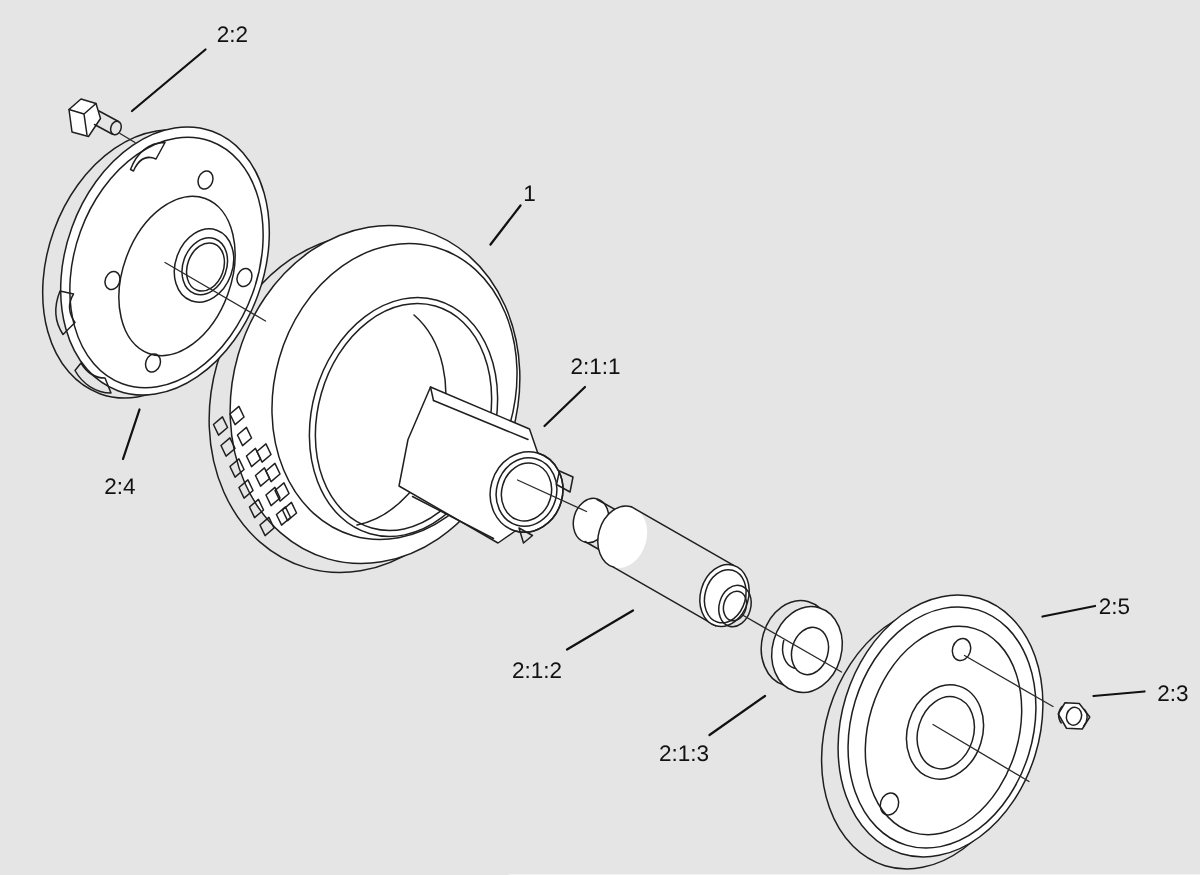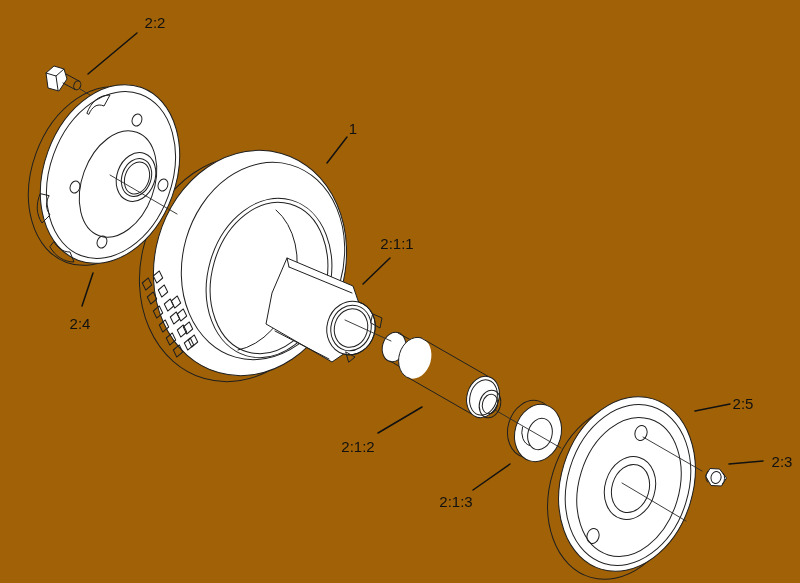--- a/index.html
+++ b/index.html
@@ -1,16 +1,16 @@
 <!DOCTYPE html>
 <html><head>
 <meta charset="utf-8">
 <style>
   html,body{margin:0;padding:0;background:#ffffff;}
-  .stage{position:relative;width:800px;height:583px;background:#a16207;overflow:hidden;}
+  .stage{position:relative;width:800px;height:583px;background:#e5e5e5;overflow:hidden;}
   svg{display:block;}
   .part{fill:none;stroke:#1f1f1f;stroke-width:1;stroke-linejoin:round;stroke-linecap:round;}
   .partfill{fill:#ffffff;stroke:#1f1f1f;stroke-width:1;stroke-linejoin:round;}
   .hairline{fill:none;stroke:#2a2a2a;stroke-width:0.9;stroke-linecap:round;}
   .leader{fill:none;stroke:#111111;stroke-width:1.5;stroke-linecap:round;}
   .callout{font-family:"Liberation Sans","DejaVu Sans",sans-serif;font-size:15px;font-weight:400;fill:#111111;}
 </style>
 </head>
 <body>
 

